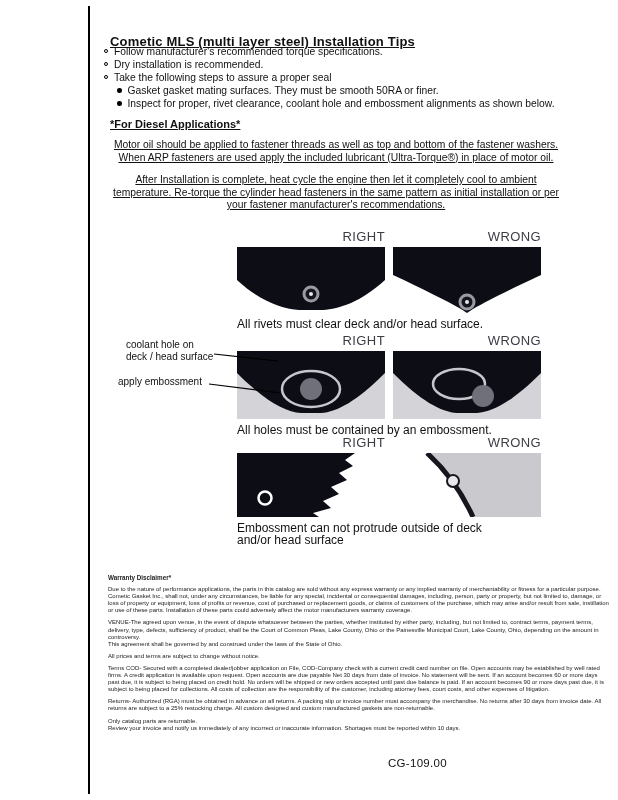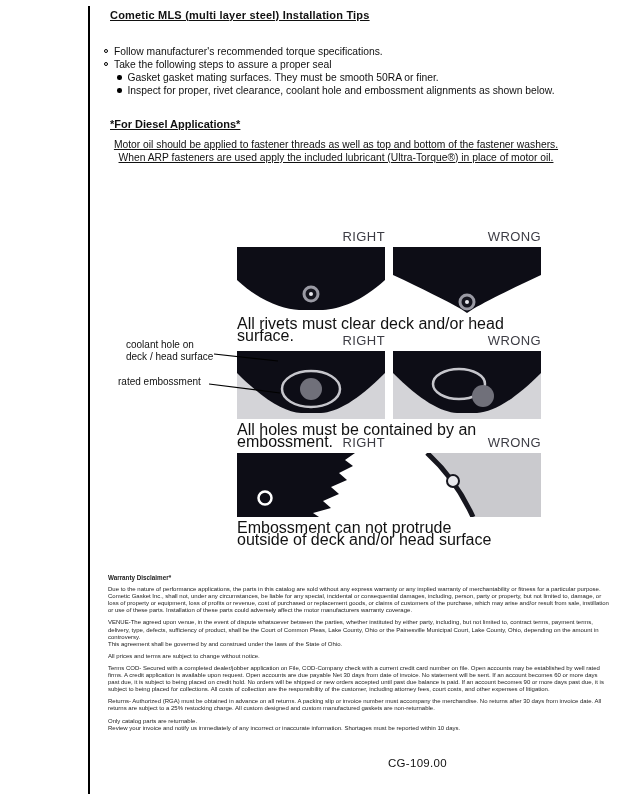--- a/index.html
+++ b/index.html
@@ -5,40 +5,40 @@
   * { margin:0; padding:0; box-sizing:border-box; }
   html,body { background:#fff; }
   body {
     width:618px; height:800px; position:relative; overflow:hidden;
     font-family:"Liberation Sans", sans-serif; color:#111;
   }
   .page { position:absolute; inset:0; background:#fff; }
   .vline { position:absolute; left:88px; top:6px; height:788px; width:1.5px; background:#000; }
 
   .title {
-    position:absolute; left:110px; top:9px;
-    font-size:11px; font-weight:bold; text-decoration:underline; letter-spacing:.2px;
+    position:absolute; left:110px; top:34px;
+    font-size:13px; font-weight:bold; text-decoration:underline; letter-spacing:.2px;
   }
 
   .bullets { position:absolute; left:104px; top:45px; width:462px; font-size:10.3px; }
   .bullet { display:flex; align-items:flex-start; line-height:13px; }
   .marker-o { width:4px; height:4px; border:1px solid #000; border-radius:50%; margin:4px 6px 0 0; flex:0 0 auto; }
   .marker-f { width:4.5px; height:4.5px; background:#000; border-radius:50%; margin:4px 6px 0 0; flex:0 0 auto; }
   .sub { margin-left:13px; }
 
   .diesel { position:absolute; left:110px; top:118px; width:452px; font-size:10.3px; line-height:12.4px;text-decoration:underline; }
   .diesel h2 { font-size:11px; margin-bottom:9px; }
   .diesel p { margin-bottom:10px;text-align:center; }
 
   .diag-row { position:absolute; left:237px; width:312px; }
   .rw { display:flex; gap:8px; margin-bottom:3px; }
   .rw span { flex:0 0 148px; text-align:right; font-size:13px; color:#3c3c44; letter-spacing:.4px; }
   .boxes { display:flex; gap:8px; }
   .boxes svg { display:block; }
-  .caption { font-size:16px; margin-top:5px; line-height:12px; }
+  .caption { font-size:12px; margin-top:5px; line-height:12px; }
   .caption.narrow { max-width:255px; }
 
   .dlabel { position:absolute; font-size:10px; line-height:11.5px; color:#111; }
   .leaders { position:absolute; left:110px; top:334px; width:200px; height:90px; z-index:5; pointer-events:none; }
 
   .fineprint { position:absolute; left:108px; top:574px; width:502px; font-size:6px; line-height:7.1px; color:#222; }
   .fineprint .fp-head { font-weight:bold; font-size:6.3px; margin-bottom:5px; }
   .fineprint p { margin-bottom:5px; }
   .fineprint p.tight { margin-bottom:0; }
 
@@ -52,35 +52,40 @@
 
   <h1 class="title">Cometic MLS (multi layer steel) Installation Tips</h1>
 
   <div class="bullets">
     <div class="bullet">
       <span class="marker-o"></span>
       <span>Follow manufacturer's recommended torque specifications.</span>
     </div>
     <div class="bullet">
       <span class="marker-o"></span>
+      <span>Dry installation is recommended.</span>
+    </div>
+    <div class="bullet">
+      <span class="marker-o"></span>
       <span>Take the following steps to assure a proper seal</span>
     </div>
     <div class="bullet sub">
       <span class="marker-f"></span>
       <span>Gasket gasket mating surfaces.  They must be smooth 50RA or finer.</span>
     </div>
     <div class="bullet sub">
       <span class="marker-f"></span>
       <span>Inspect for proper, rivet clearance, coolant hole and embossment alignments as shown below.</span>
     </div>
   </div>
 
   <div class="diesel">
     <h2>*For Diesel Applications*</h2>
     <p>Motor oil should be applied to fastener threads as well as top and bottom of the fastener washers. When ARP fasteners are used apply the included lubricant (Ultra-Torque®) in place of motor oil.</p>
+    <p>After Installation is complete, heat cycle the engine then let it completely cool to ambient temperature. Re-torque the cylinder head fasteners in the same pattern as initial installation or per your fastener manufacturer's recommendations.</p>
   </div>
 
   <div class="diag-row" style="top:229px;">
     <div class="rw">
       <span>RIGHT</span>
       <span>WRONG</span>
     </div>
     <div class="boxes">
       <svg width="148" height="66" viewBox="0 0 148 66">
         <rect width="148" height="66" fill="#ffffff"></rect>
@@ -94,21 +99,21 @@
         <path d="M0 0 H148 V28 C118 42 96 53 80 62 L74 66 L68 62 C52 53 30 42 0 28 Z" fill="#0d0d16"></path>
         <circle cx="74" cy="55" r="8.5" fill="#9a9aa4"></circle>
         <circle cx="74" cy="55" r="5.5" fill="#15151e"></circle>
         <circle cx="74" cy="55" r="2" fill="#e8e8ee"></circle>
       </svg>
     </div>
     <div class="caption">All rivets must clear deck and/or head surface.</div>
   </div>
 
   <div class="dlabel" style="left:126px; top:339px; width:90px;">coolant hole on deck / head surface</div>
-  <div class="dlabel" style="left:118px; top:376px; width:110px;">rated embossment</div>
+  <div class="dlabel" style="left:118px; top:376px; width:110px;">apply embossment</div>
   <svg class="leaders" viewBox="0 0 200 90">
     <line x1="104" y1="20" x2="168" y2="27" stroke="#000" stroke-width="1.2"></line>
     <line x1="99" y1="50" x2="170" y2="59" stroke="#000" stroke-width="1.2"></line>
   </svg>
   <div class="diag-row" style="top:333px;">
     <div class="rw">
       <span>RIGHT</span>
       <span>WRONG</span>
     </div>
     <div class="boxes">

